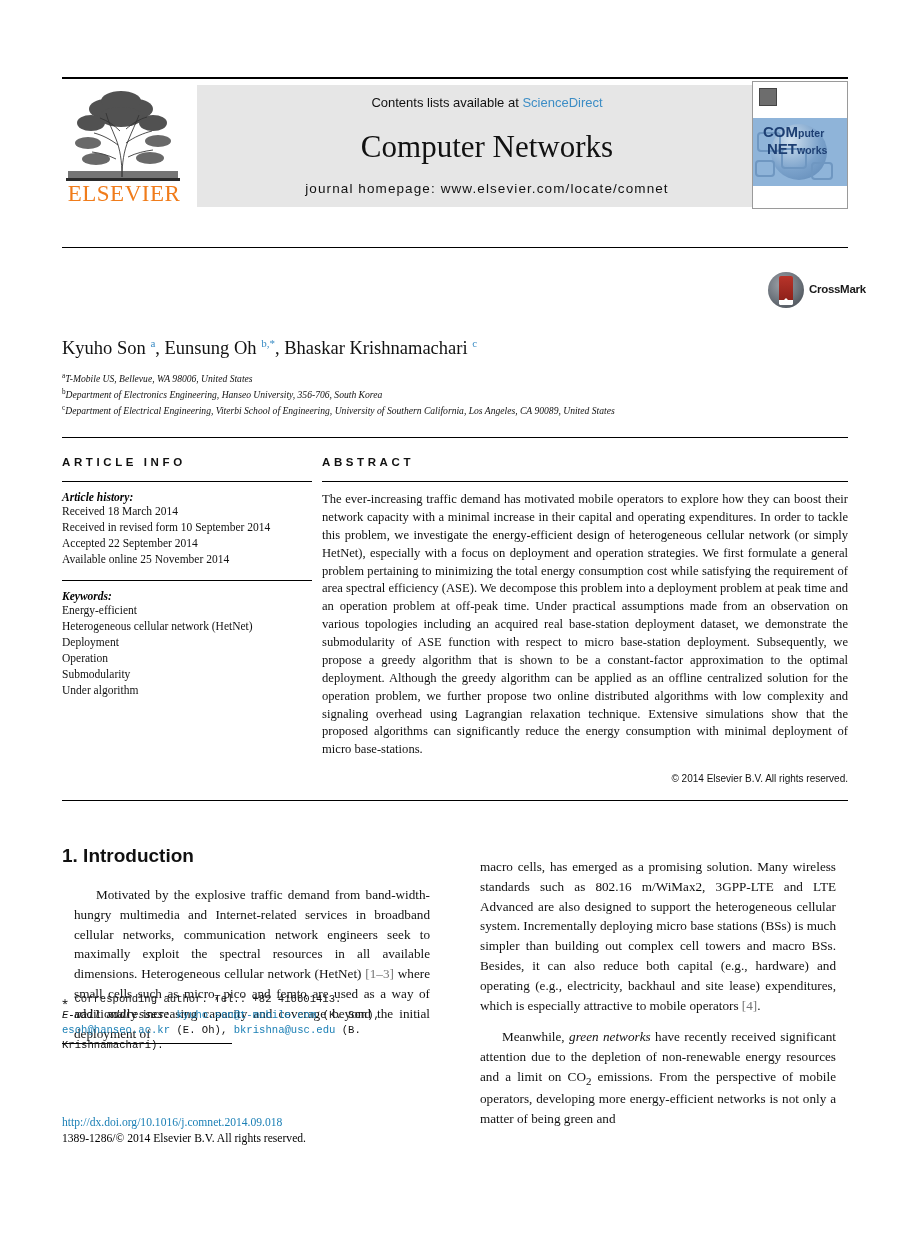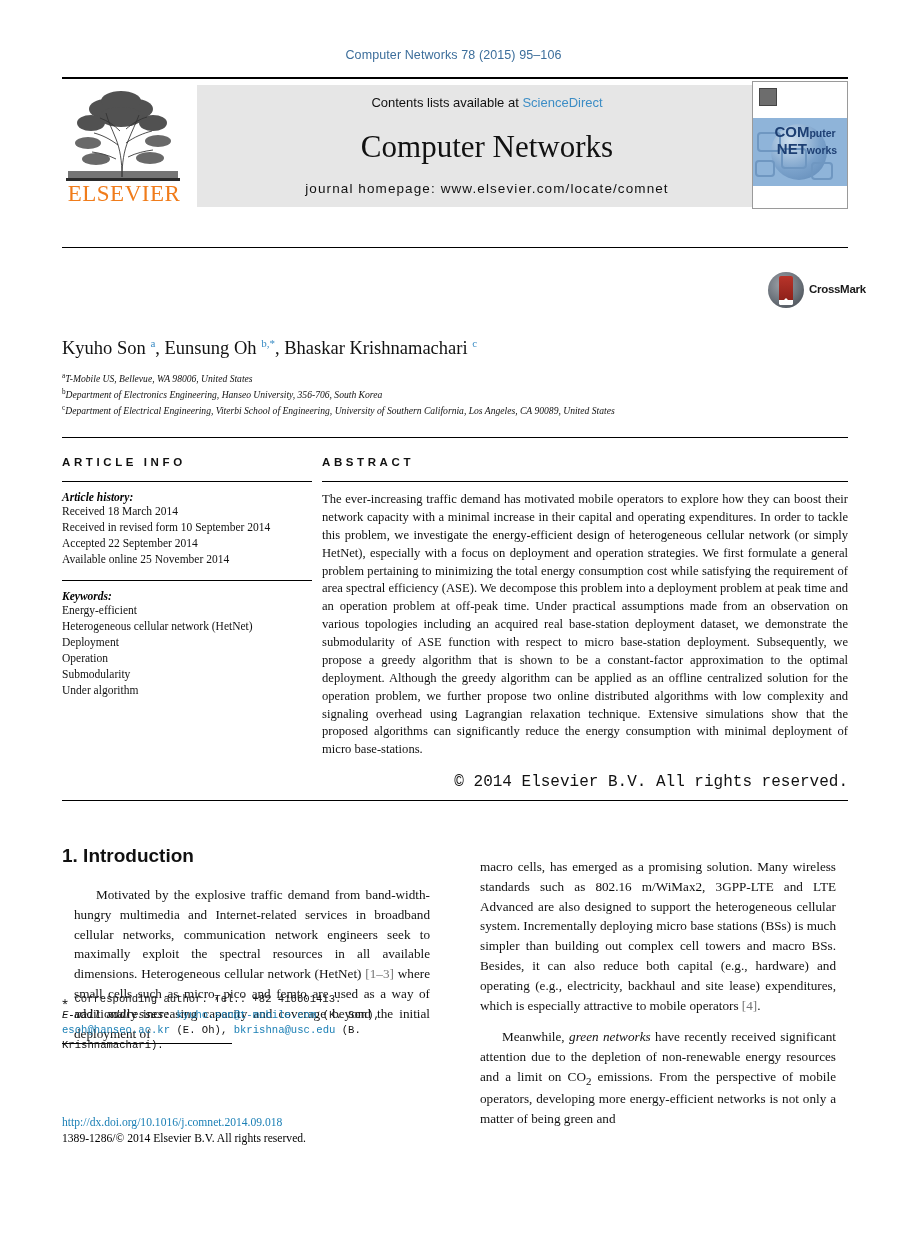--- a/index.html
+++ b/index.html
@@ -111,21 +111,20 @@
     color: #111;
   }
   .cover-thumb {
     position: absolute;
     right: 0; top: 4px;
     width: 94px;
     height: 126px;
     border: 1px solid #9a9a9a;
     background: #fff;
     overflow: hidden;
-    text-align: center;
   }
   .cover-top {
     position: absolute;
     left: 0; top: 0;
     width: 94px; height: 36px;
     background: #fff;
   }
   .cover-stamp {
     position: absolute;
     left: 6px; top: 6px;
@@ -311,22 +310,22 @@
     margin-bottom: 1px;
   }
   .abstract-text {
     font-family: "Liberation Serif", serif;
     font-size: 12.6px;
     line-height: 1.42;
     text-align: justify;
     color: #111;
   }
   .copyright {
-    font-family: Liberation Mono, monospace;
-    font-size: 16px;
+    font-family: Liberation Sans, sans-serif;
+    font-size: 10px;
     text-align: right;
     margin-top: 14px;
     color: #111;
   }
 
   
   .body-rule {
     position: absolute;
     left: 62px; top: 800px;
     width: 786px; height: 1px;
@@ -387,21 +386,20 @@
     font-size: 11.6px;
     line-height: 1.38;
   }
   .doi-block .doi { color: #1a7fb5; }
 </style>
 </head>
 <body>
 
 <div class="page">
 
-  <div class="running-head">Computer Networks 78 (2015) 95–106</div>
 
   <div class="masthead">
     <div class="masthead-rule"></div>
 
     <div class="elsevier-block">
       <div class="elsevier-tree">
         <svg width="114" height="96" viewBox="0 0 114 96" xmlns="http://www.w3.org/2000/svg">
           <g stroke="#222" stroke-width="0.8" fill="none">
             <path d="M56 92 C56 76 54 64 50 54 C46 44 42 36 40 28"></path>
             <path d="M56 92 C56 78 58 66 62 56 C66 46 70 38 73 30"></path>

